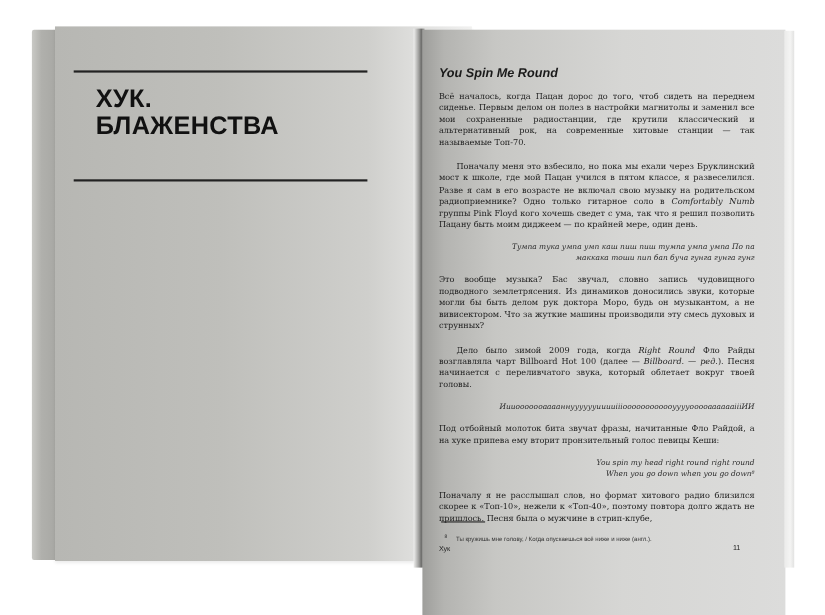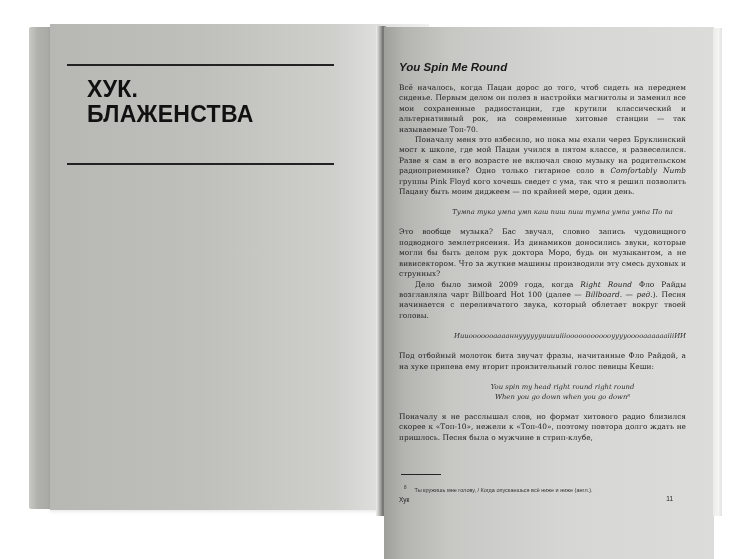--- a/index.html
+++ b/index.html
@@ -47,25 +47,25 @@
   .section-heading {
     position: absolute; left: 15px; top: 34px; margin: 0;
     font-family: "Liberation Sans", sans-serif; font-weight: bold; font-style: italic;
     font-size: 11.5px; color: #1a1a1a;
   }
   .body-text {
     position: absolute; left: 15px; width: 287px; top: 56px;
     font-size: 7.4px; line-height: 10.4px; color: #1d1d1d; text-align: justify;
   }
   .body-text p { margin: 0; }
-  .body-text p.indent { text-indent: 16px; }
+  .body-text p.indent { text-indent: 16px; margin-top: 12px; }
   .body-text p.gap { margin-top: 10px; }
   .verse {
     font-style: italic; font-size: 6.8px; line-height: 10px; color: #2a2a2a;
-    margin: 10px 0 0 40px; text-align: center;
+    margin: 10px 0 0 40px; text-align: right;
   }
   .verse.center { margin-left: 0; text-align: right; }
   .verse span { display: block; }
   .footnote-rule { position: absolute; left: 17px; top: 447px; width: 40px; height: 1px; background: #222; }
   .footnote {
     position: absolute; left: 20px; top: 458px; font-family: "Liberation Sans", sans-serif;
     font-size: 5.5px; color: #333;
   }
   .footnote .mark { font-size: 4.5px; vertical-align: super; margin-right: 8px; }
   .running-head {
@@ -96,20 +96,21 @@
 
   <div class="right-page">
     <h2 class="section-heading">You Spin Me Round</h2>
 
     <div class="body-text">
       <p>Всё началось, когда Пацан дорос до того, чтоб сидеть на переднем сиденье. Первым делом он полез в настройки магнитолы и заменил все мои сохраненные радиостанции, где крутили классический и альтернативный рок, на современные хитовые станции — так называемые Топ-70.</p>
       <p class="indent"><span>Поначалу меня это взбесило, но пока мы ехали через Бруклинский мост к школе, где мой Пацан учился в пятом классе, я развеселился. Разве я сам в его возрасте не включал свою музыку на родительском радиоприемнике? Одно только гитарное соло в </span><span class="i">Comfortably Numb</span><span> группы Pink Floyd кого хочешь сведет с ума, так что я решил позволить Пацану быть моим диджеем — по крайней мере, один день.</span></p>
 
       <div class="verse">
         <span>Тумпа тука умпа умп каш пиш пиш тумпа умпа умпа По па</span>
+        <span>маккака тоши пип бап буча гунга гунга гунг</span>
       </div>
 
       <p class="gap">Это вообще музыка? Бас звучал, словно запись чудовищного подводного землетрясения. Из динамиков доносились звуки, которые могли бы быть делом рук доктора Моро, будь он музыкантом, а не вивисектором. Что за жуткие машины производили эту смесь духовых и струнных?</p>
       <p class="indent"><span>Дело было зимой 2009 года, когда </span><span class="i">Right Round</span><span> Фло Райды возглавляла чарт Billboard Hot 100 (далее — </span><span class="i">Billboard. — ред.</span><span>). Песня начинается с переливчатого звука, который облетает вокруг твоей головы.</span></p>
 
       <div class="verse center">
         <span>ИииooooooaaaaннууууууииииiiiooooooooooоууууooooaaaaaaiiiИИ</span>
       </div>
 
       <p class="gap">Под отбойный молоток бита звучат фразы, начитанные Фло Райдой, а на хуке припева ему вторит пронзительный голос певицы Кеши:</p>

